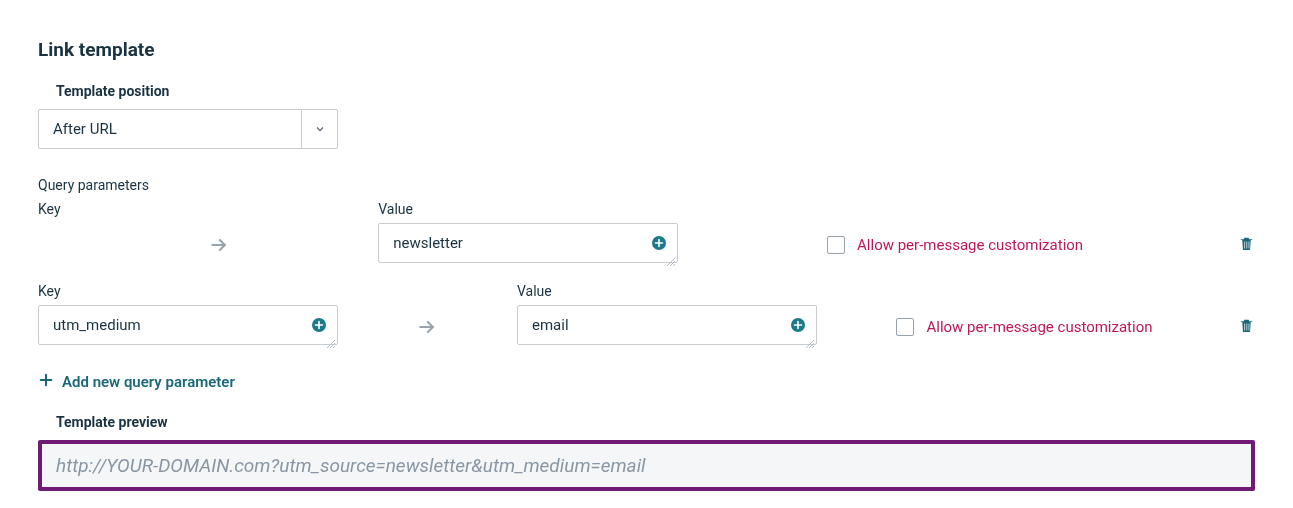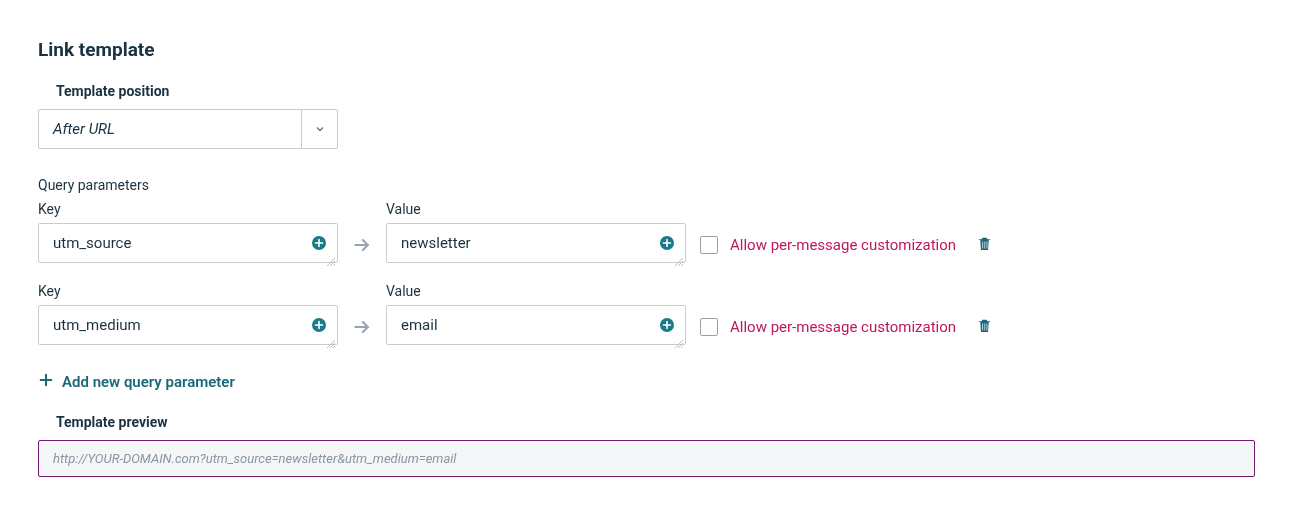--- a/index.html
+++ b/index.html
@@ -47,35 +47,35 @@
   margin-bottom: 28px;
   background: #fff;
 }
 .select-text {
   flex: 1;
   display: flex;
   align-items: center;
   padding: 0 14px;
   font-size: 15px;
   color: #1b3341;
-  font-style: italic;
 }
 .select-arrow {
   width: 36px;
   border-left: 1px solid #c7ccd1;
   display: flex;
   align-items: center;
   justify-content: center;
   cursor: pointer;
 }
 .row {
   display: flex;
   align-items: flex-start;
   gap: 14px;
   margin-bottom: 18px;
+  justify-content: space-between;
 }
 .col {
   display: flex;
   flex-direction: column;
 }
 .textbox {
   position: relative;
   width: 300px;
   height: 40px;
   border: 1px solid #c7ccd1;
@@ -146,25 +146,25 @@
   color: #1a687a;
   font-weight: 600;
   font-size: 15px;
   cursor: pointer;
   margin-top: 7px;
   margin-bottom: 22px;
 }
 .preview-box {
   width: 100%;
   max-width: 1228px;
-  border: 1px solid #701a75;
+  border: 4px solid #701a75;
   background: #f4f6f8;
   border-radius: 2px;
   padding: 10px 14px;
-  font-size: 13px;
+  font-size: 19px;
   font-style: italic;
   color: #8a96a3;
 }
 </style>
 </head>
 <body>
 
 
 
 <h2 class="section-title">Link template</h2>
@@ -178,34 +178,20 @@
       </svg>
   </div>
 </div>
 
 <label class="sub-label">Query parameters</label>
 
 
 <div class="row">
   <div class="col">
     <label class="col-label">Key</label>
-    <div class="textbox">
-      <span class="textbox-value">utm_source</span>
-      <span class="plus-circle">
-        <svg width="16" height="16" viewBox="0 0 16 16">
-            <circle cx="8" cy="8" r="7" fill="#1a7a8a"></circle>
-            <path d="M8 4.5v7M4.5 8h7" stroke="#fff" stroke-width="1.6" stroke-linecap="round"></path>
-          </svg>
-      </span>
-      <span class="resize-corner">
-        <svg width="8" height="8" viewBox="0 0 8 8">
-            <path d="M0 8 L8 0 M3 8 L8 3 M6 8 L8 6" stroke="#b8bec5" stroke-width="1"></path>
-          </svg>
-      </span>
-    </div>
   </div>
   <div class="arrow-sep">
     <svg width="20" height="20" viewBox="0 0 24 24" fill="none" stroke="#9aa4af" stroke-width="2.5" stroke-linecap="round" stroke-linejoin="round">
         <line x1="4" y1="12" x2="19" y2="12"></line>
         <polyline points="13 6 19 12 13 18"></polyline>
       </svg>
   </div>
   <div class="col">
     <label class="col-label">Value</label>
     <div class="textbox">

